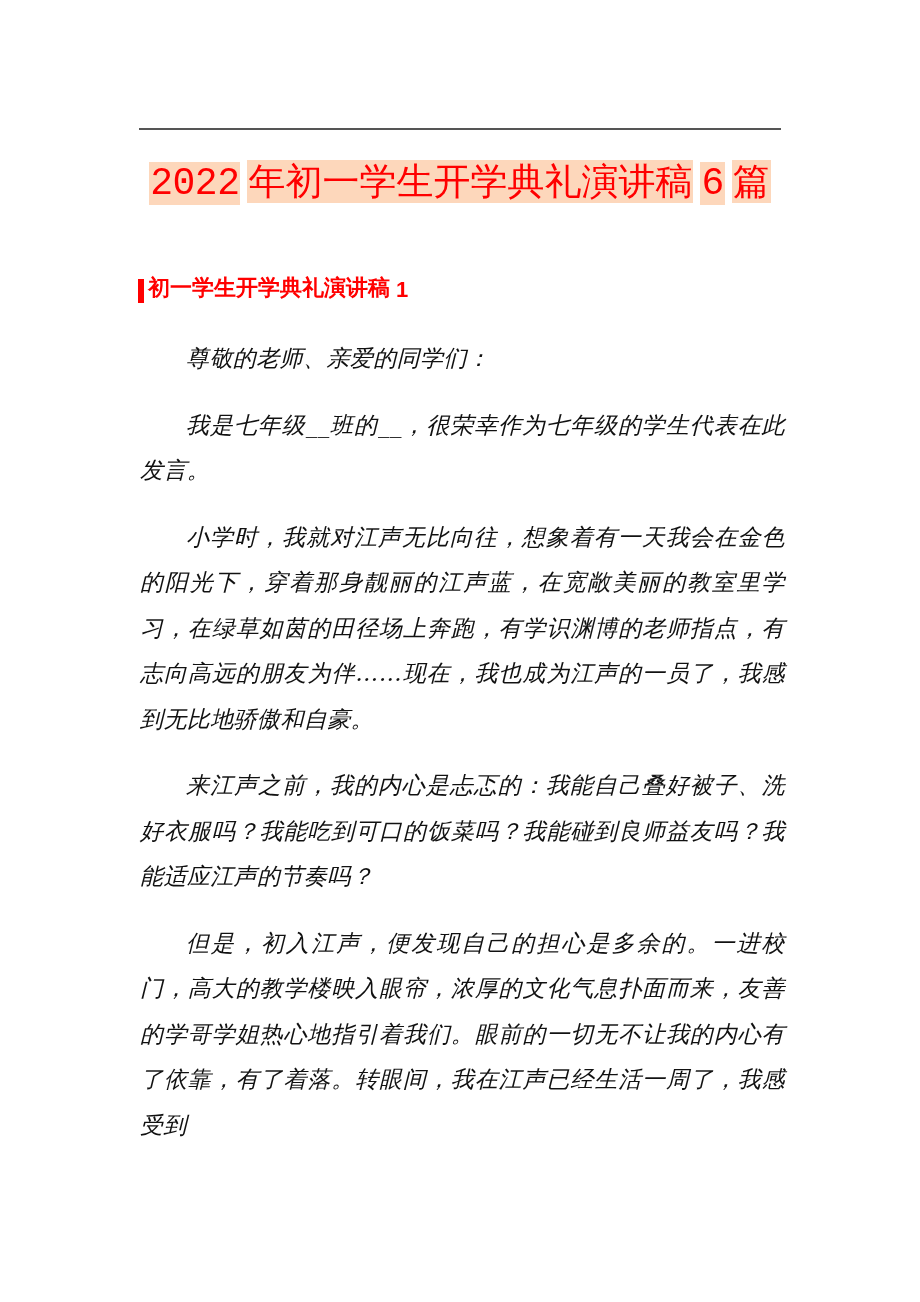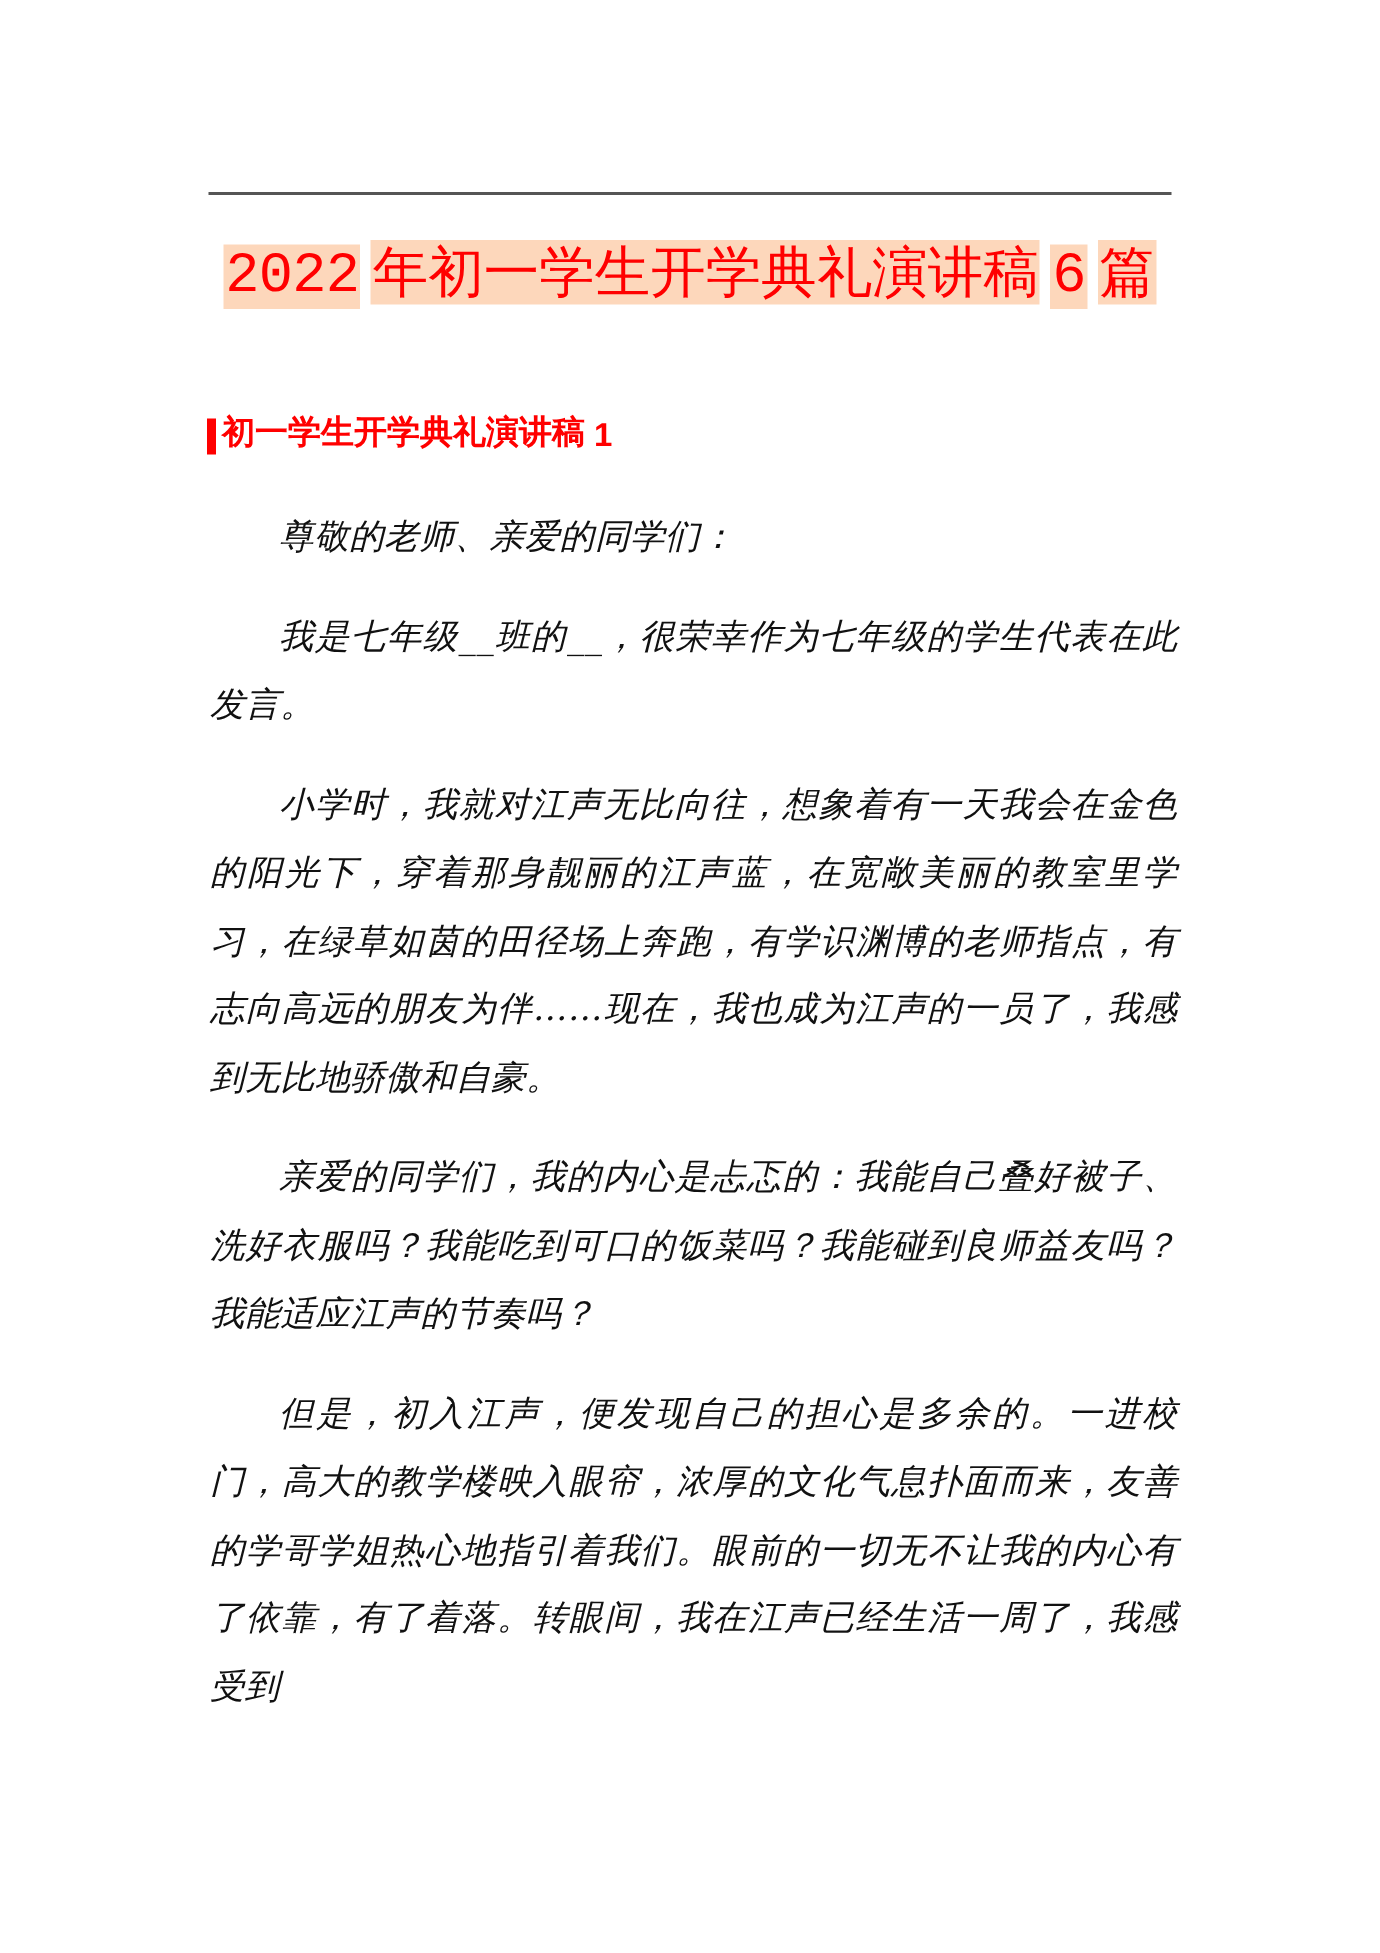--- a/index.html
+++ b/index.html
@@ -107,16 +107,16 @@
   <div class="heading">
     <span class="bar"></span>
     <span>初一学生开学典礼演讲稿</span>
     <span class="hnum">1</span>
   </div>
 
   <div class="body">
     <p>尊敬的老师、亲爱的同学们：</p>
     <p>我是七年级__班的__，很荣幸作为七年级的学生代表在此发言。</p>
     <p>小学时，我就对江声无比向往，想象着有一天我会在金色的阳光下，穿着那身靓丽的江声蓝，在宽敞美丽的教室里学习，在绿草如茵的田径场上奔跑，有学识渊博的老师指点，有志向高远的朋友为伴……现在，我也成为江声的一员了，我感到无比地骄傲和自豪。</p>
-    <p>亲爱的同学们，我的内心是忐忑的：我能自己叠好被子、洗好衣服吗？我能吃到可口的饭菜吗？我能碰到良师益友吗？我能适应江声的节奏吗？</p>
+    <p>来江声之前，我的内心是忐忑的：我能自己叠好被子、洗好衣服吗？我能吃到可口的饭菜吗？我能碰到良师益友吗？我能适应江声的节奏吗？</p>
     <p>但是，初入江声，便发现自己的担心是多余的。一进校门，高大的教学楼映入眼帘，浓厚的文化气息扑面而来，友善的学哥学姐热心地指引着我们。眼前的一切无不让我的内心有了依靠，有了着落。转眼间，我在江声已经生活一周了，我感受到</p>
   </div>
 </div>
 
 </body></html>

